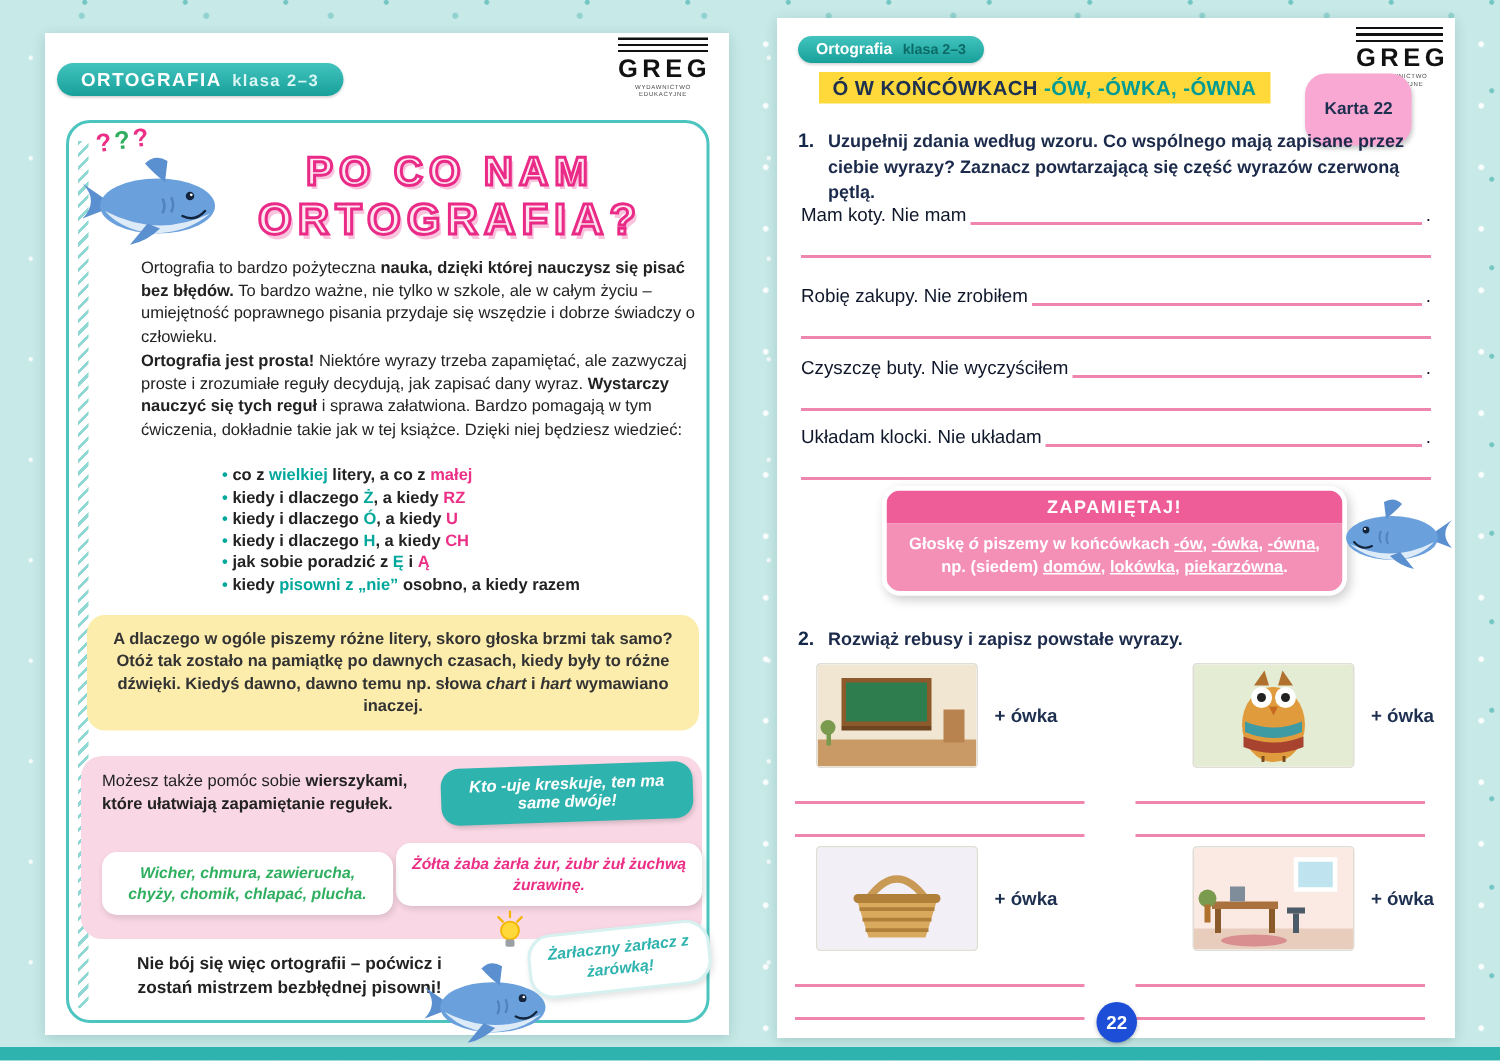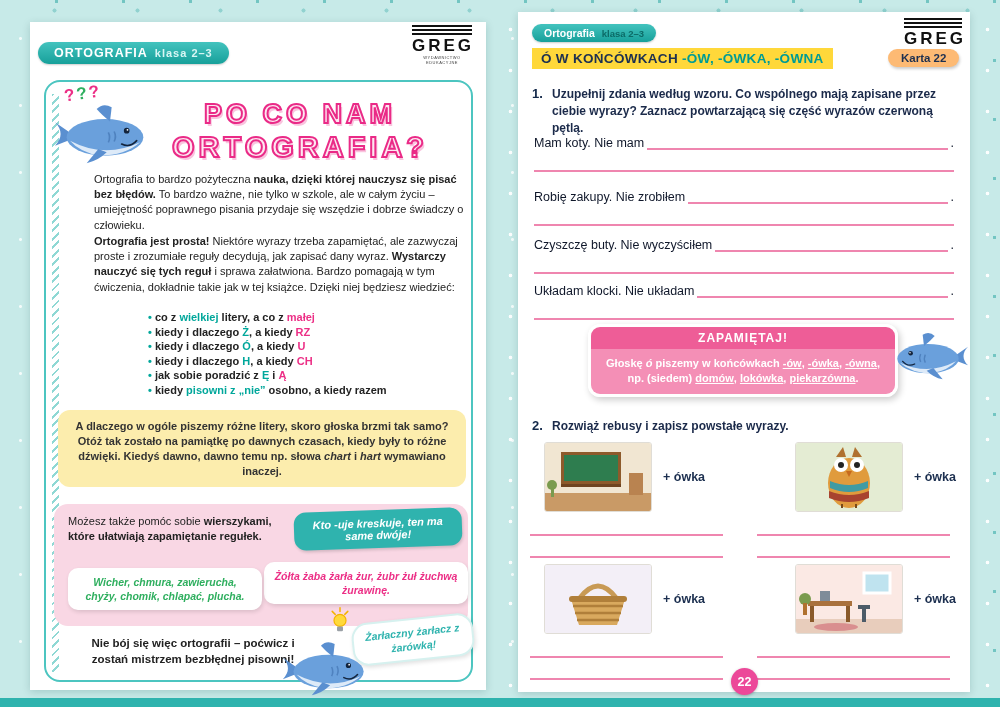--- a/index.html
+++ b/index.html
@@ -71,23 +71,23 @@
   .joke-bubble{position:absolute;left:322px;top:596px;width:106px;background:#fff;border:2px solid #d6f1ef;border-radius:16px;
     padding:6px 6px;color:#2fb3ae;font-style:italic;font-weight:700;font-size:10.5px;text-align:center;
     transform:rotate(-6deg);box-shadow:1px 2px 4px rgba(0,0,0,.12);line-height:1.3;}
   .bulb{position:absolute;left:298px;top:584px;}
   .shark2{left:248px;top:616px;}
 
   
   .right-badge{top:12px;left:14px;font-size:10.5px;padding:3px 12px;border-radius:11px;}
   .right-badge .sub{color:#0c6b67;font-size:9.5px;}
   .right-logo{top:6px;right:8px;width:58px;}
-  .r-title{position:absolute;top:36px;left:14px;background:#ffd83a;padding:3px 9px;font-weight:800;font-size:13.5px;letter-spacing:.3px;}
-  .karta-badge{position:absolute;top:37px;left:352px;background:#fdba74;border-radius:14px;padding:3px 13px;
-    font-weight:700;font-size:11.5px;color:#1d3050;box-shadow:1px 2px 3px rgba(0,0,0,.2);margin-left:18px;}
+  .r-title{position:absolute;top:36px;left:28px;background:#ffd83a;padding:3px 9px;font-weight:800;font-size:13.5px;letter-spacing:.3px;}
+  .karta-badge{position:absolute;top:37px;left:352px;background:#f9a8d4;border-radius:14px;padding:18px 13px;
+    font-weight:700;font-size:11.5px;color:#1d3050;box-shadow:1px 2px 3px rgba(0,0,0,.2);}
   .ex-num{position:absolute;left:14px;font-weight:800;font-size:13px;color:#14294a;}
   .ex1-num{top:74px;}
   .ex-instr{position:absolute;left:34px;width:402px;font-size:12px;line-height:1.42;color:#1b2a4a;font-weight:600;margin:0;}
   .ex1-instr{top:74px;}
   .sent-group{position:absolute;left:16px;right:16px;}
   .sent-row{display:flex;align-items:flex-end;font-size:12.5px;color:#0f172a;}
   .blank{flex:1;border-bottom:2px solid #ef86af;height:5px;margin:0 3px;}
   .fullline{margin-top:16px;border-bottom:2px solid #ef86af;height:4px;}
   .remember{position:absolute;left:70px;top:312px;width:304px;border-radius:12px;overflow:hidden;
     border:3px solid #fff;box-shadow:2px 3px 7px rgba(0,0,0,.2);}
@@ -100,21 +100,21 @@
   .rebus-row1{top:430px;}
   .rebus-row2{top:552px;}
   .rebus-cell{display:flex;align-items:center;gap:11px;}
   .pic-box{width:106px;height:68px;border:1px solid #e0ddd6;border-radius:3px;overflow:hidden;flex:0 0 auto;}
   .plus-label{font-size:12.5px;font-weight:700;color:#1d3050;white-space:nowrap;}
   .lines-pair{position:absolute;left:12px;right:20px;display:flex;justify-content:space-between;}
   .lines-pair1{top:502px;}
   .lines-pair2{top:624px;}
   .lines-col{width:46%;}
   .wline{height:20px;border-bottom:2px solid #ef86af;}
-  .page-circle{position:absolute;left:213px;top:656px;width:27px;height:27px;border-radius:50%;background:#ec4899;
+  .page-circle{position:absolute;left:213px;top:656px;width:27px;height:27px;border-radius:50%;background:#1d4ed8;
     color:#fff;font-weight:700;font-size:12.5px;display:flex;align-items:center;justify-content:center;
     box-shadow:0 1px 3px rgba(0,0,0,.25);}
 </style>
 </head>
 <body>
 
 <div class="page left-page">
 
   <div class="badge left-badge">
     <span>ORTOGRAFIA</span>

